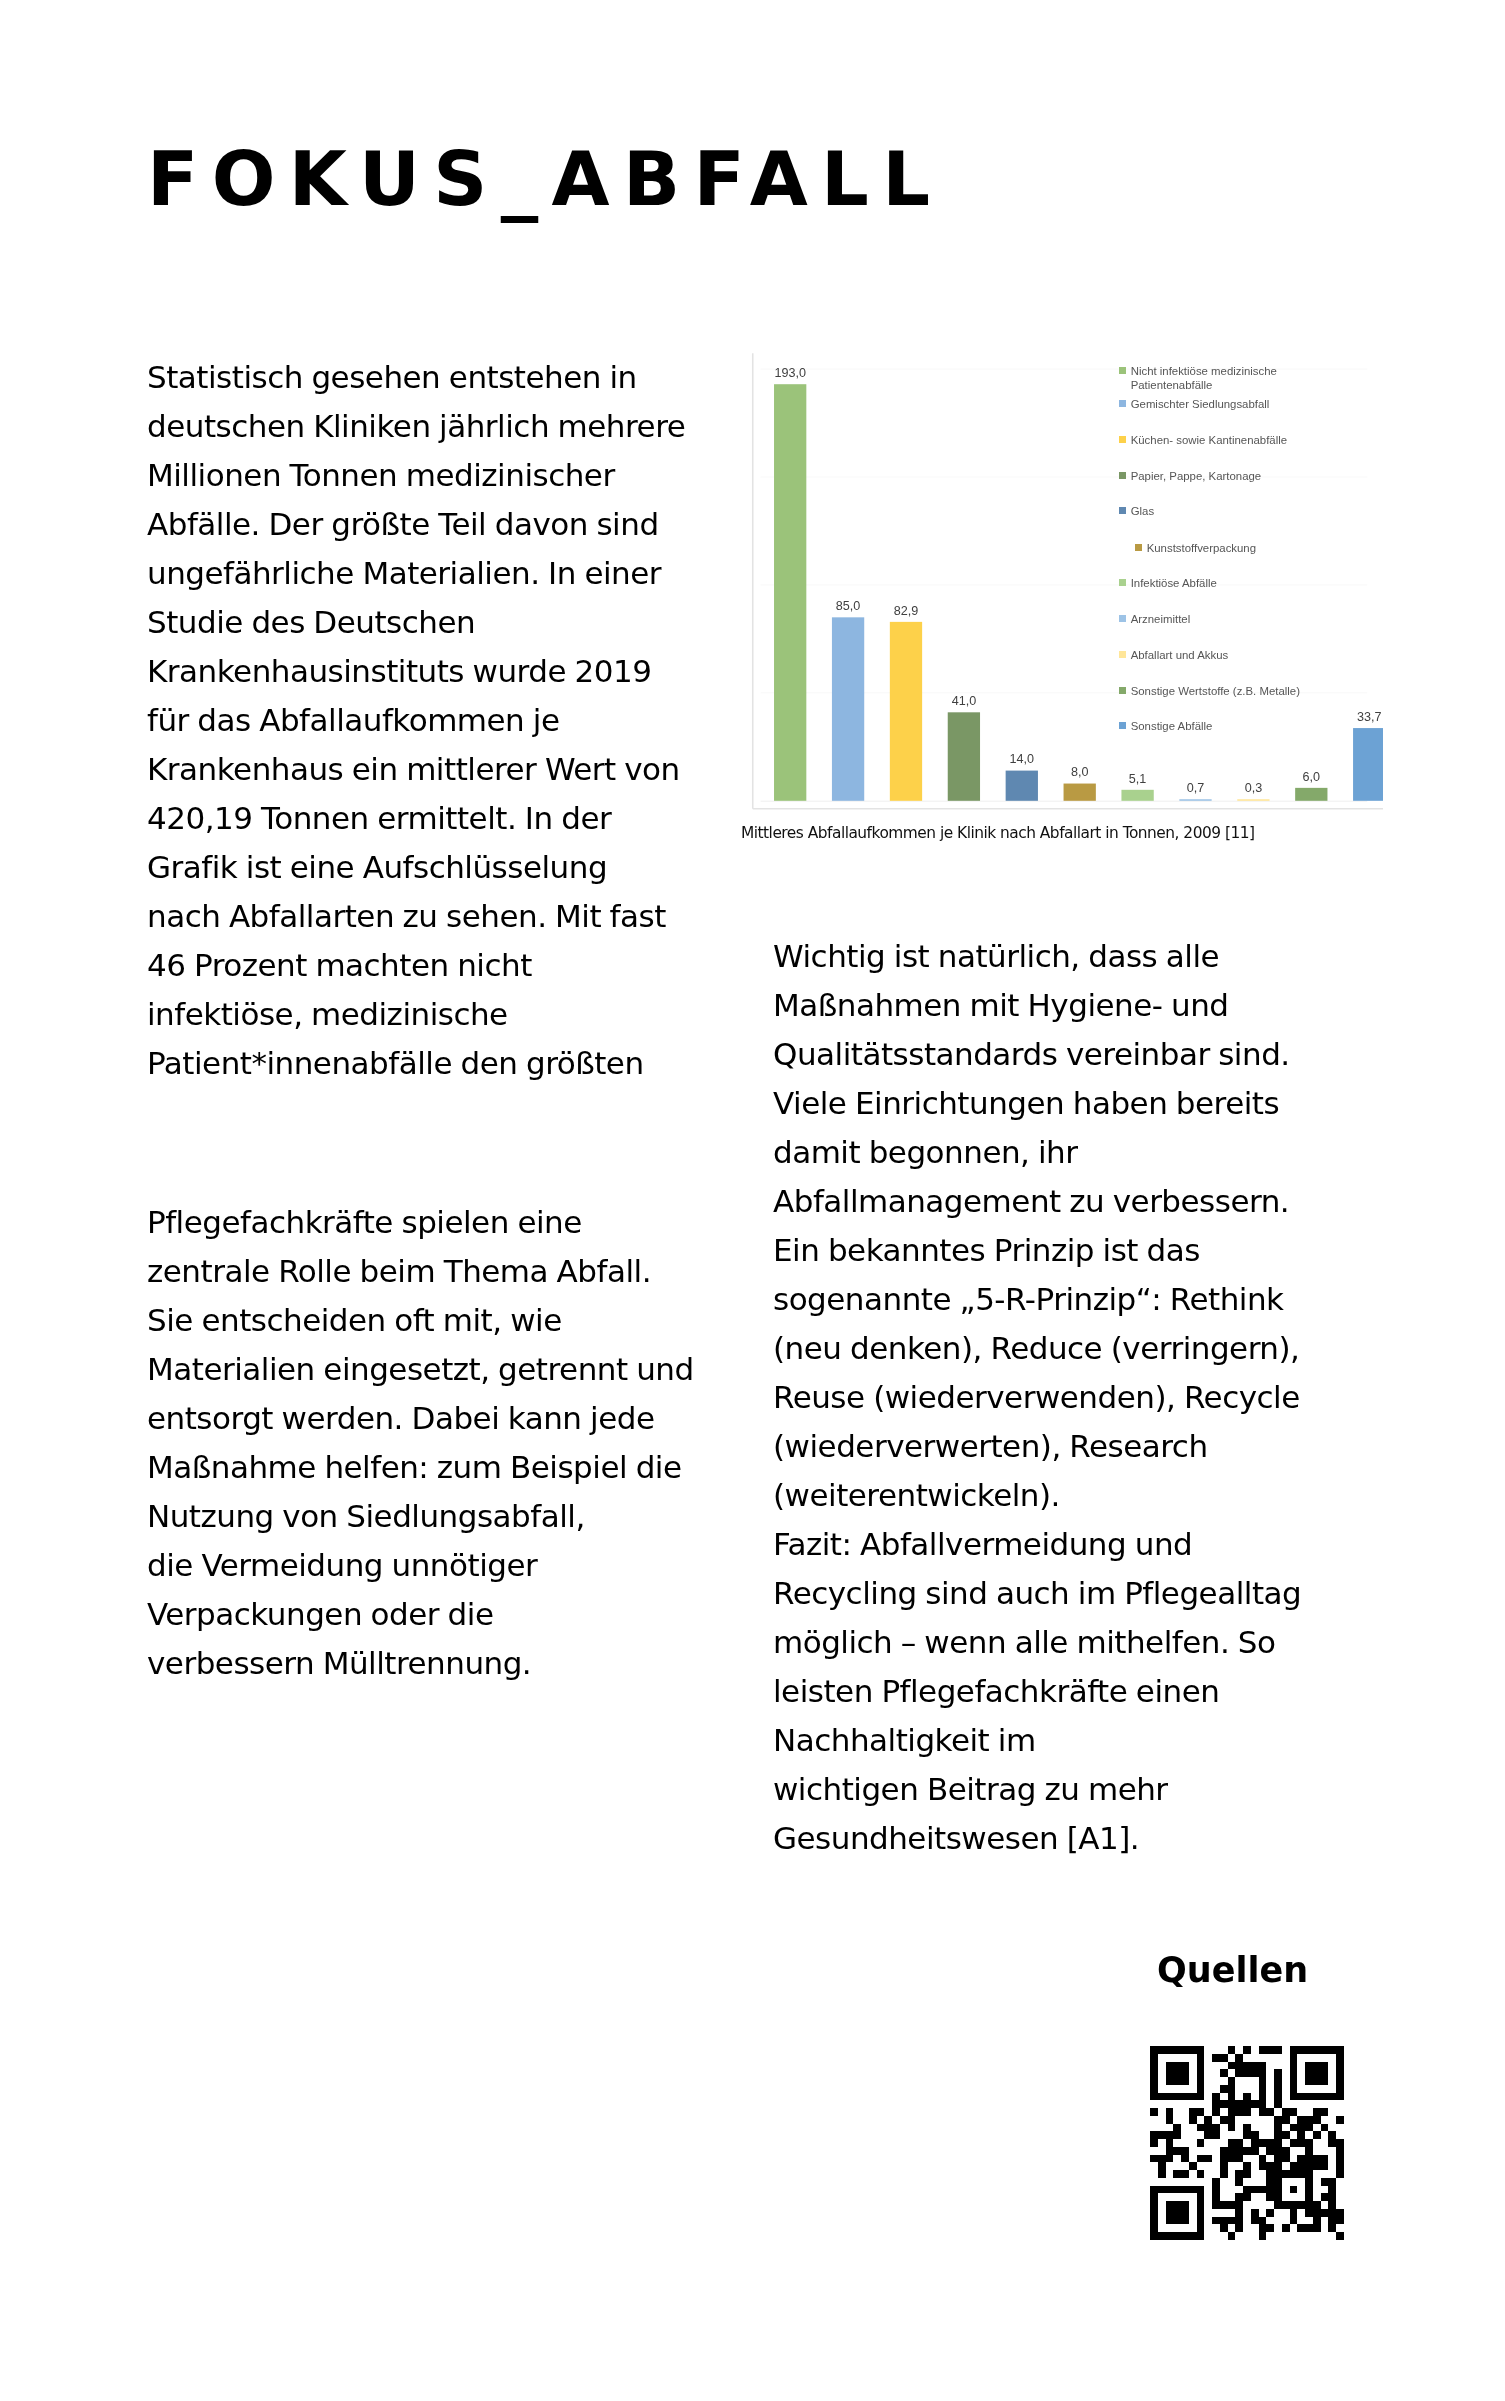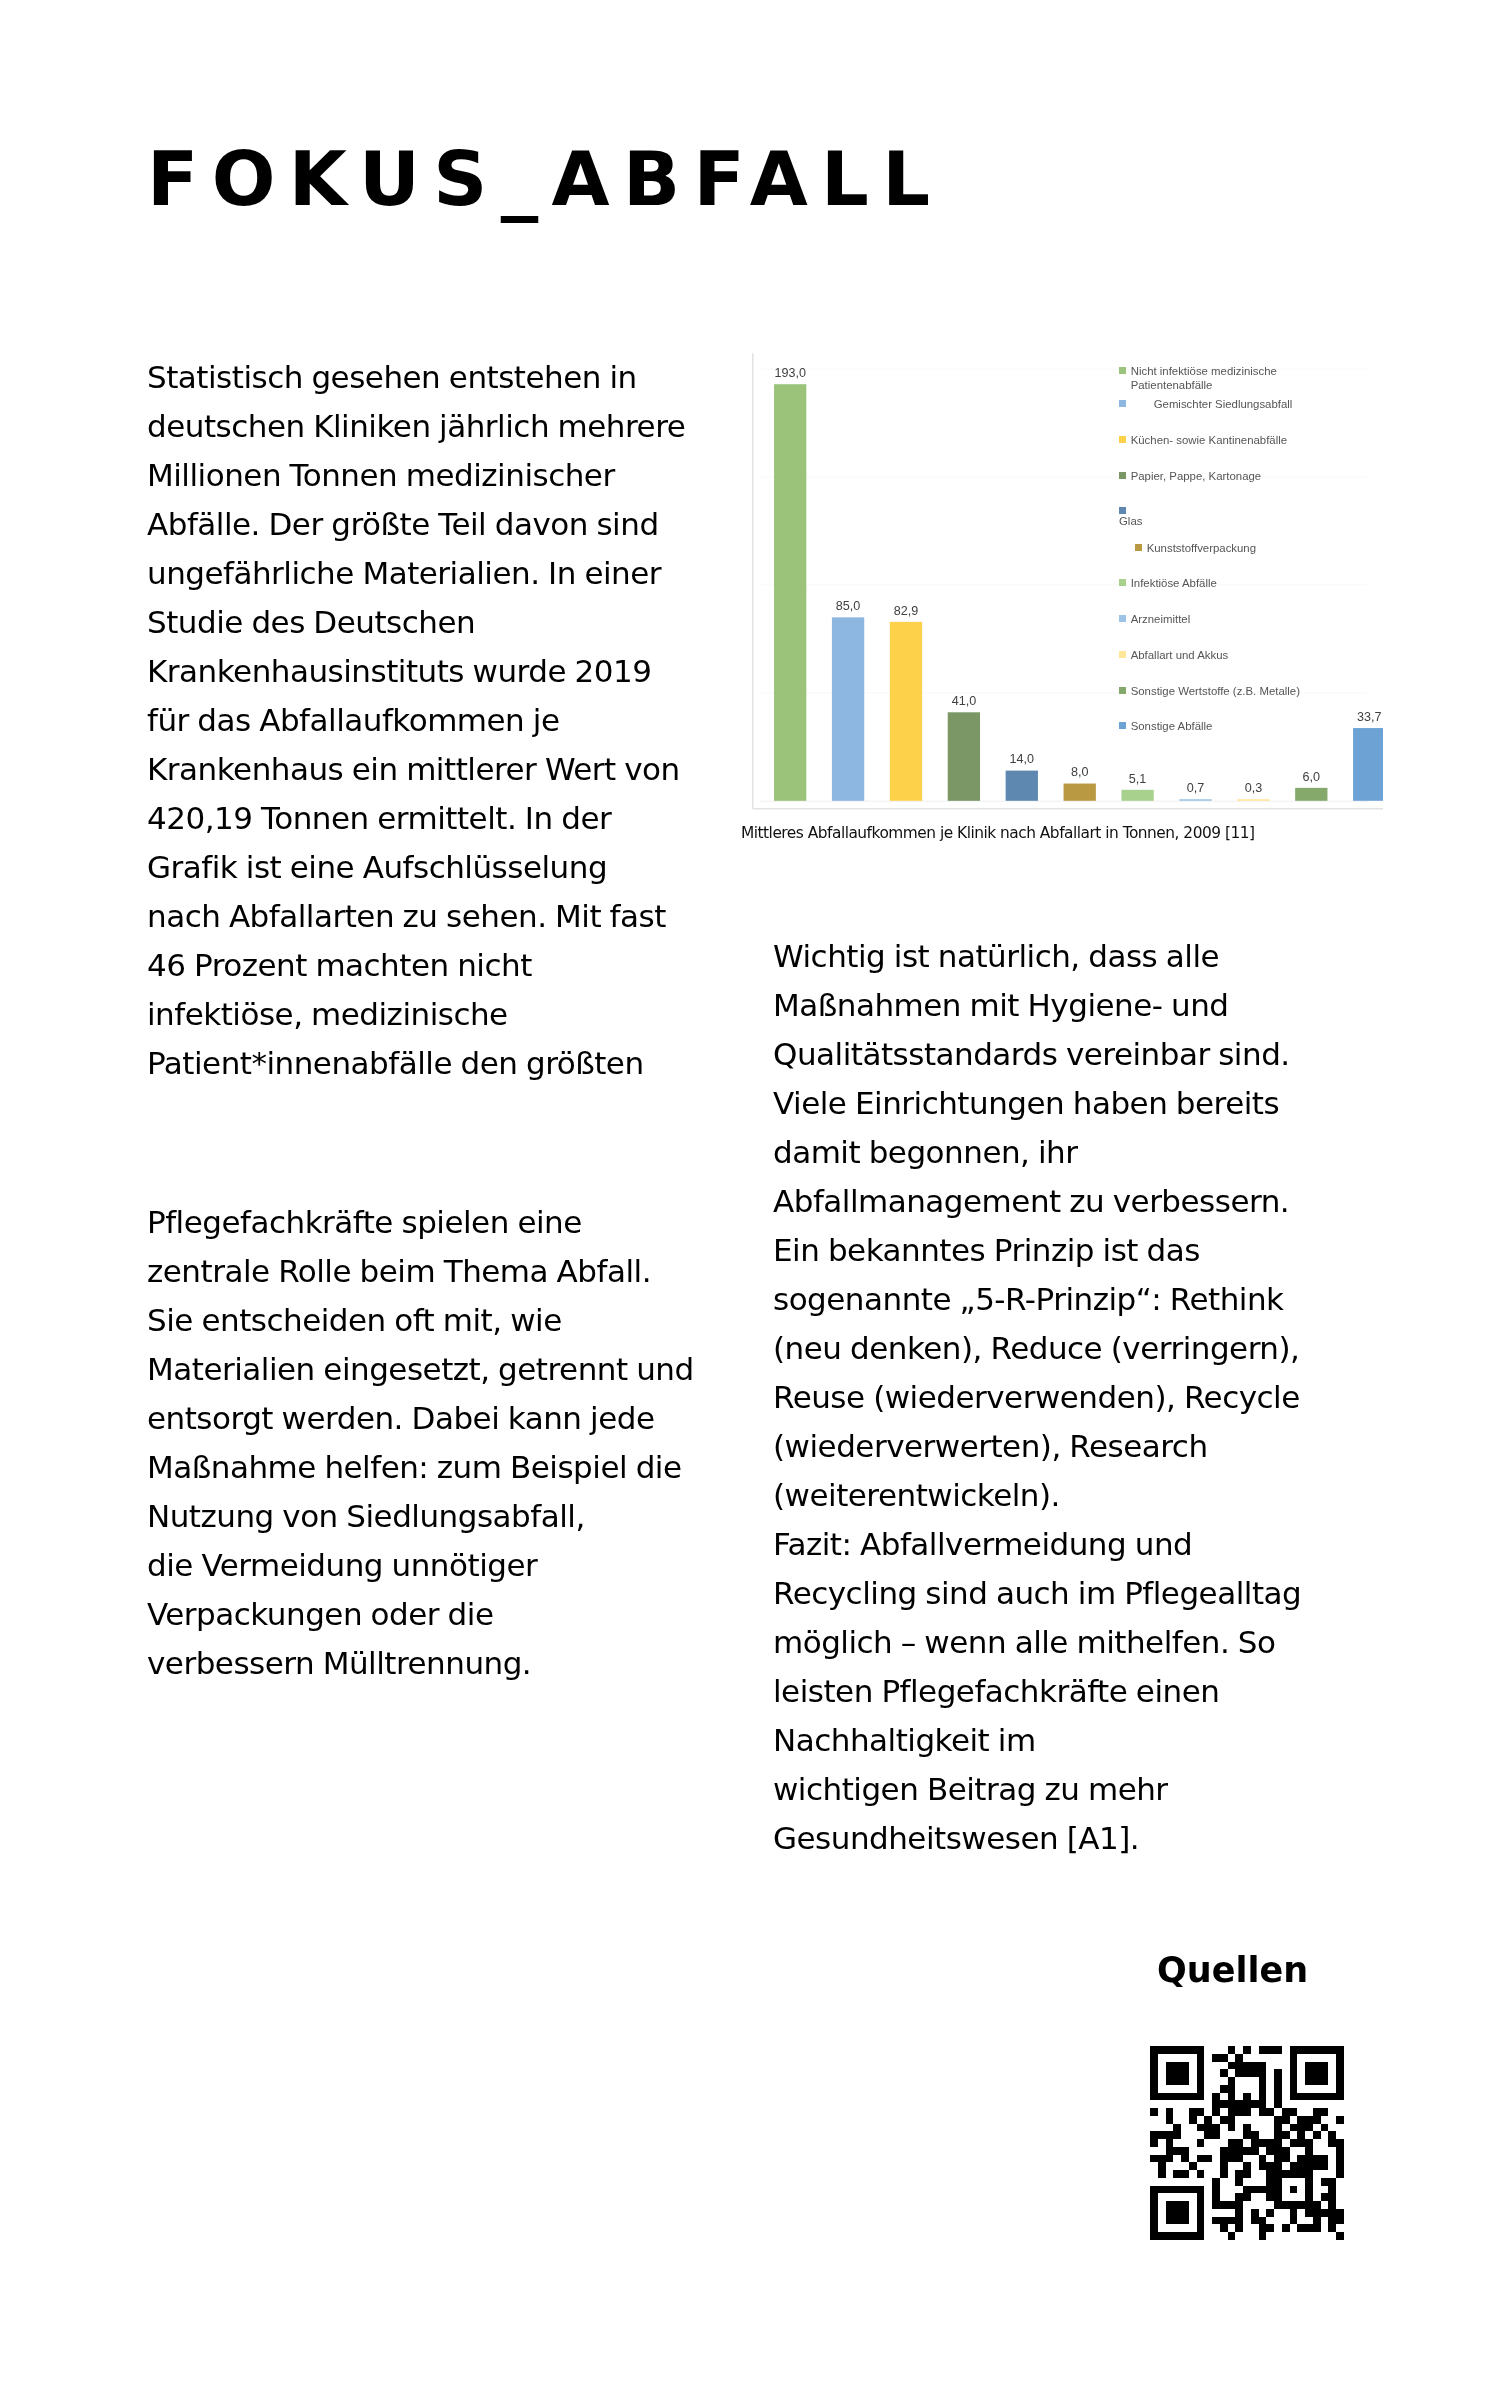--- a/index.html
+++ b/index.html
@@ -107,33 +107,33 @@
       <rect x="782" y="493.662" width="41" height="92.33800000000001" fill="#6ca2d4"></rect>
       <text x="802.5" y="484.662" text-anchor="middle" font-family="&quot;Liberation Sans&quot;, sans-serif" font-size="16" fill="#404040">33,7</text>
     </svg>
 </div>
 
 <div class="legend" id="legend">
     <div class="legend-item" style="top: 0px;">
       <span class="legend-swatch" style="background: rgb(155, 195, 122);"></span>
       <span class="legend-label">Nicht infektiöse medizinische<br>Patientenabfälle</span>
     </div>
-    <div class="legend-item" style="top: 33px; gap: 23px;">
+    <div class="legend-item" style="top: 33px;">
       <span class="legend-swatch" style="background: rgb(141, 182, 224);"></span>
       <span class="legend-label">Gemischter Siedlungsabfall</span>
     </div>
     <div class="legend-item" style="top: 69px;">
       <span class="legend-swatch" style="background: rgb(253, 209, 74);"></span>
       <span class="legend-label">Küchen- sowie Kantinenabfälle</span>
     </div>
     <div class="legend-item" style="top: 105px;">
       <span class="legend-swatch" style="background: rgb(122, 151, 101);"></span>
       <span class="legend-label">Papier, Pappe, Kartonage</span>
     </div>
-    <div class="legend-item" style="top: 140px; flex-direction: column;">
+    <div class="legend-item" style="top: 140px;">
       <span class="legend-swatch" style="background: rgb(95, 136, 177);"></span>
       <span class="legend-label">Glas</span>
     </div>
     <div class="legend-item" style="top: 177px; padding-left: 16px;">
       <span class="legend-swatch" style="background: rgb(185, 154, 67);"></span>
       <span class="legend-label">Kunststoffverpackung</span>
     </div>
     <div class="legend-item" style="top: 212px;">
       <span class="legend-swatch" style="background: rgb(169, 209, 142);"></span>
       <span class="legend-label">Infektiöse Abfälle</span>

